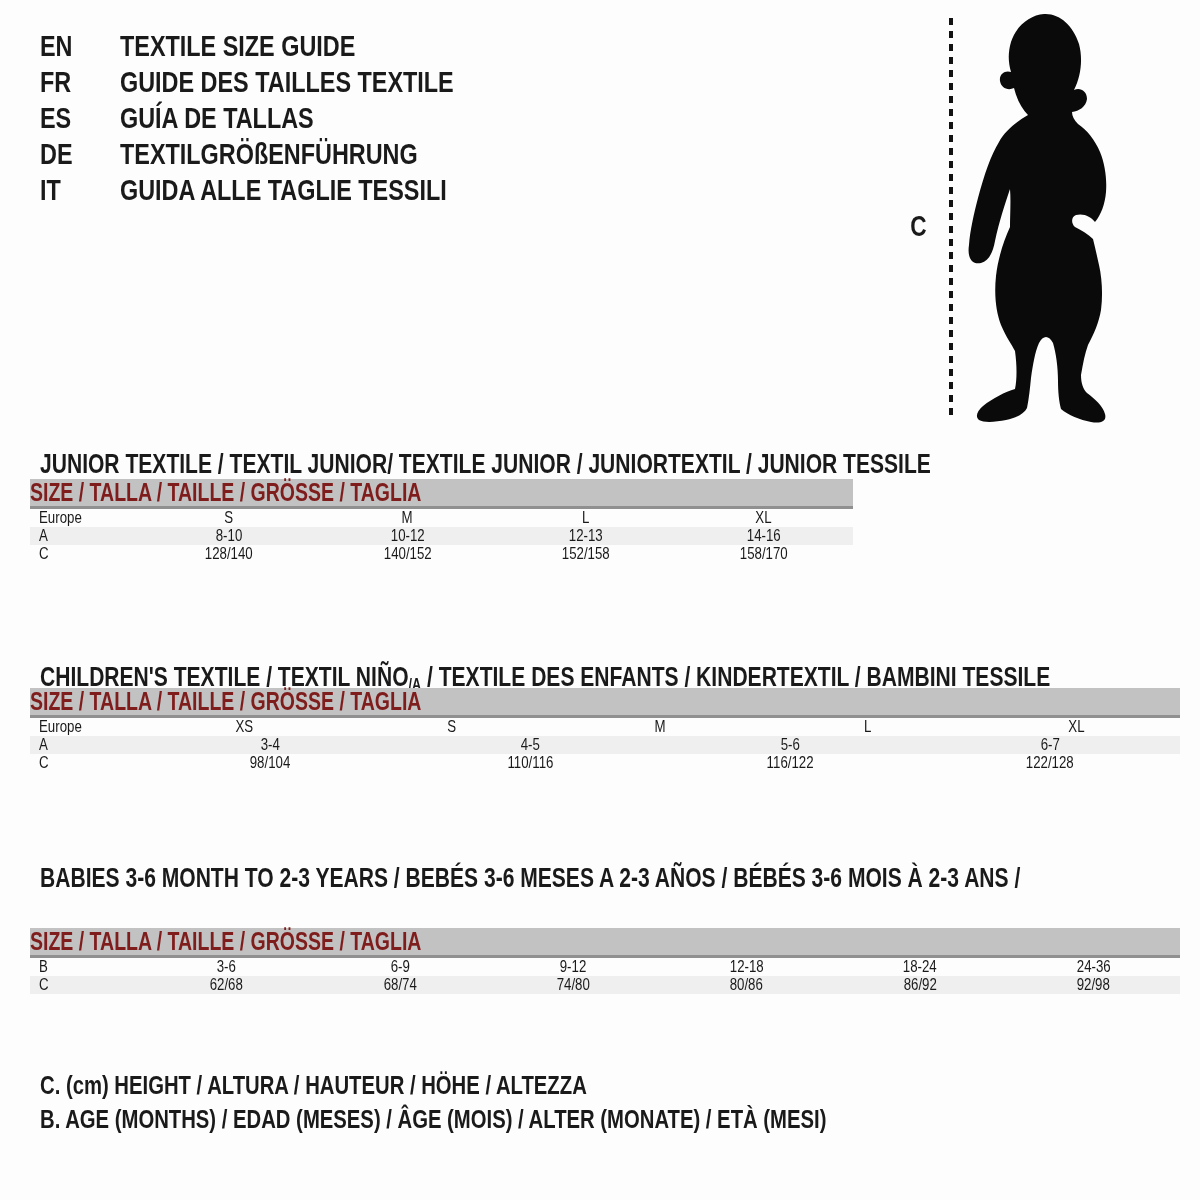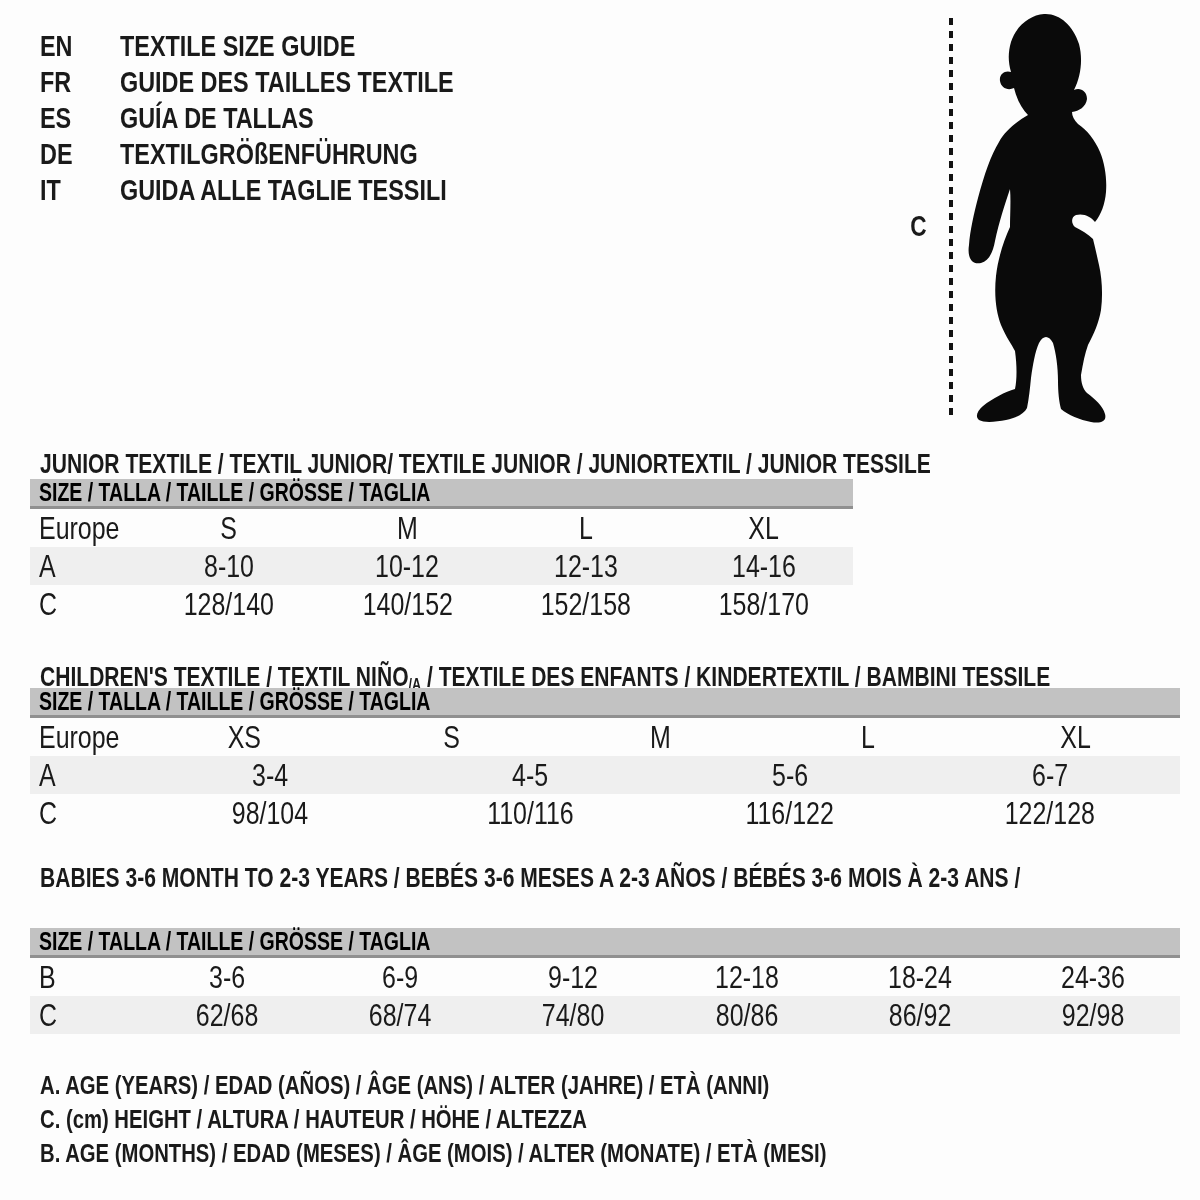--- a/index.html
+++ b/index.html
@@ -29,24 +29,24 @@
   .figure-svg { position:absolute; left:958px; top:12px; width:182px; height:412px; }
 
   
   .sec-title { position:absolute; left:40px; font-weight:bold; font-size:27px; letter-spacing:0;margin-top:17px; }
   .sub-a { font-size:.6em; position:relative; top:.22em; letter-spacing:0; }
 
   
   .tbl { position:absolute; left:30px; }
   .size-bar {
     height:30px; background:#c2c2c2; border-bottom:3px solid #909090;
-    display:flex; align-items:center; padding-left:9px;
-    font-weight:bold; font-size:25px; color:#000000;
+    display:flex; align-items:center; 
+    font-weight:bold; font-size:25px; color:#7f1d1d;
   }
-  .trow { display:flex; height:38px; align-items:center; font-size:32px; }
+  .trow { display:flex; height:18px; align-items:center; font-size:17px; }
   .trow.alt { background:#efefef; }
   .tlabel { width:110px; padding-left:9px; }
   .tcell  { flex:1; text-align:center; }
 
   
   .legend { position:absolute; left:40px; top:1068px; }
   .legend-line { height:34px; display:flex; align-items:center; font-weight:bold; font-size:26px; }
 </style>
 </head>
 <body>
@@ -189,23 +189,20 @@
       <span class="tcell"><span class="cnd">68/74</span></span>
       <span class="tcell"><span class="cnd">74/80</span></span>
       <span class="tcell"><span class="cnd">80/86</span></span>
       <span class="tcell"><span class="cnd">86/92</span></span>
       <span class="tcell"><span class="cnd">92/98</span></span>
     </div>
   </div>
 
   <footer class="legend">
     <div class="legend-line">
-        <span class="cnd-l">A. AGE (YEARS) / EDAD (AÑOS) / ÂGE (ANS) / ALTER (JAHRE) / ETÀ (ANNI)</span>
-      </div>
-    <div class="legend-line">
         <span class="cnd-l">C. (cm) HEIGHT / ALTURA / HAUTEUR / HÖHE / ALTEZZA</span>
       </div>
     <div class="legend-line">
         <span class="cnd-l">B. AGE (MONTHS) / EDAD (MESES) / ÂGE (MOIS) / ALTER (MONATE) / ETÀ (MESI)</span>
       </div>
   </footer>
 
 </div>
 
 </body></html>

